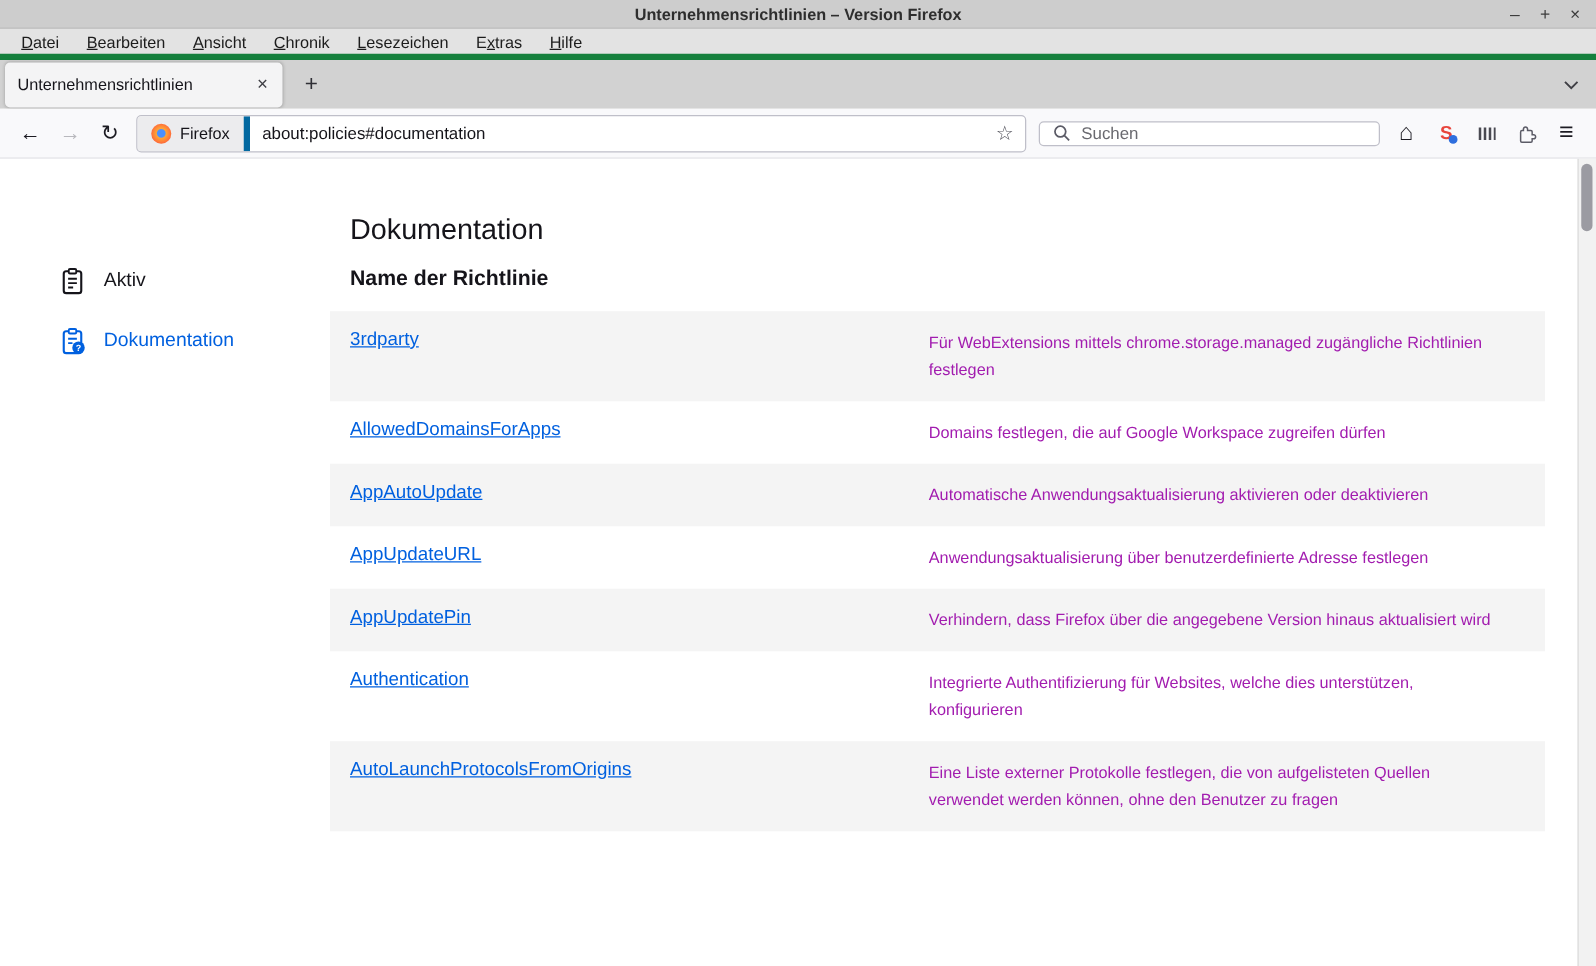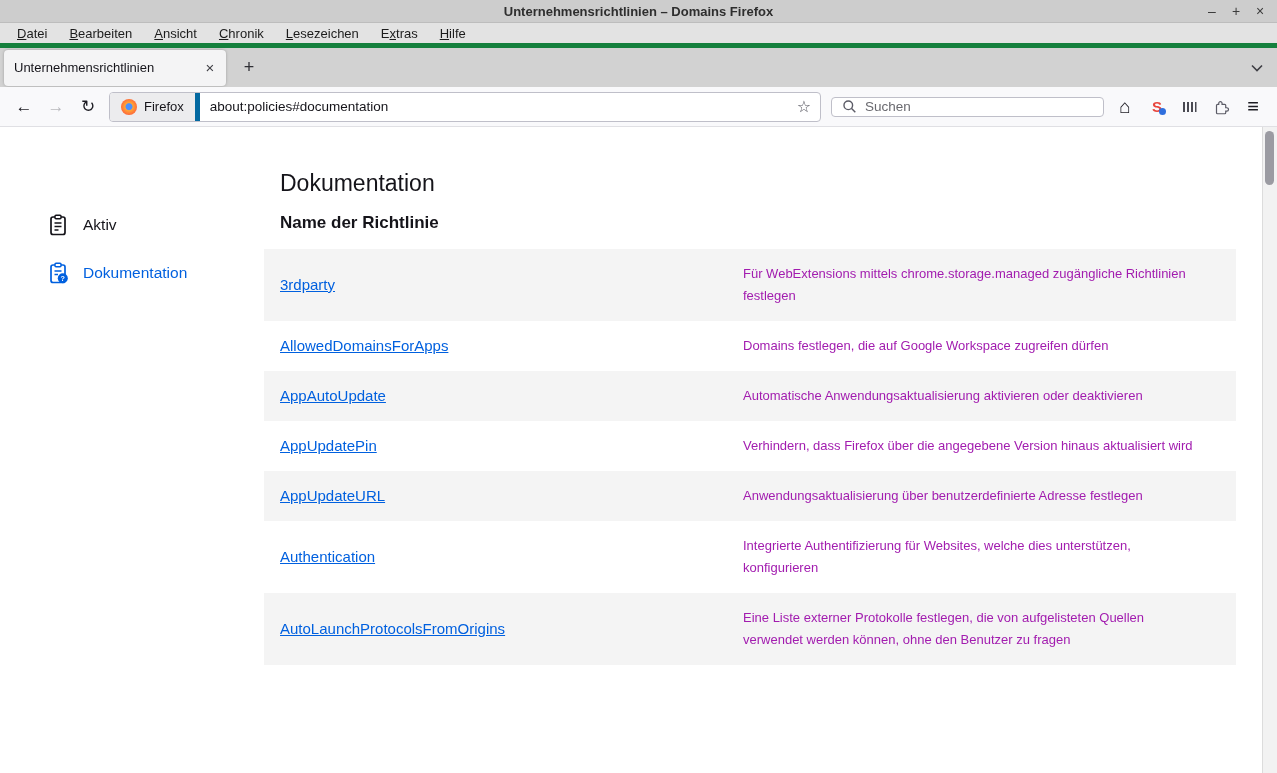--- a/index.html
+++ b/index.html
@@ -124,21 +124,21 @@
     height: 48px; display: flex; align-items: center; gap: 13px; padding-left: 46px;
     font-size: 15.5px; color: #15141a; cursor: default;
   }
   .side-item.active { color: var(--accent, #0060df); }
   .side-icon { width: 24px; height: 24px; display: flex; flex: 0 0 auto; }
 
   .main { flex: 1 1 auto; padding-right: 41px; }
   .page-title { font-size: 23px; font-weight: 400; color: #15141a; margin: 43px 0 0 16px; }
   .table-header { font-size: 17px; font-weight: 700; color: #15141a; margin: 16px 0 0 16px; }
   .policy-table { margin-top: 16px; width: 100%; }
-  .policy-row { display: flex; align-items: center; }
+  .policy-row { display: flex; align-items: flex-start; }
   .policy-row:nth-child(odd) { background: var(--row-alt, #f4f4f4); }
   .name-cell { flex: 0 0 479px; padding: 14px 16px; }
   .name-cell a { color: var(--link, #0060df); text-decoration: underline; font-size: 15px; }
   .desc-cell { flex: 1; padding: 14px 40px 14px 0; font-size: 13px; line-height: 22px; color: #a21caf; }
 
   
   .scrollbar {
     position: absolute; top: 0; right: 0; width: 15px; height: 100%;
     background: #f2f2f2; border-left: 1px solid #dcdcdc;
   }
@@ -146,21 +146,21 @@
     position: absolute; top: 4px; right: 3px; width: 9px; height: 54px;
     background: #9b9ba2; border-radius: 4.5px;
   }
 </style>
 </head>
 <body>
 
 <div class="window">
 
   <div class="titlebar">
-    <div class="wtitle">Unternehmensrichtlinien – Domains Firefox</div>
+    <div class="wtitle">Unternehmensrichtlinien – Version Firefox</div>
     <div class="win-controls">
       <div class="win-btn">–</div>
       <div class="win-btn">+</div>
       <div class="win-btn">×</div>
     </div>
   </div>
 
   <div class="menubar">
     <span class="menu-item"><u>D</u><span>a</span><span>t</span><span>e</span><span>i</span></span>
     <span class="menu-item"><u>B</u><span>e</span><span>a</span><span>r</span><span>b</span><span>e</span><span>i</span><span>t</span><span>e</span><span>n</span></span>
@@ -267,28 +267,28 @@
         </div>
         <div class="policy-row">
           <div class="name-cell"><a href="#">AllowedDomainsForApps</a></div>
           <div class="desc-cell">Domains festlegen, die auf Google Workspace zugreifen dürfen</div>
         </div>
         <div class="policy-row">
           <div class="name-cell"><a href="#">AppAutoUpdate</a></div>
           <div class="desc-cell">Automatische Anwendungsaktualisierung aktivieren oder deaktivieren</div>
         </div>
         <div class="policy-row">
+          <div class="name-cell"><a href="#">AppUpdateURL</a></div>
+          <div class="desc-cell">Anwendungsaktualisierung über benutzerdefinierte Adresse festlegen</div>
+        </div>
+        <div class="policy-row">
           <div class="name-cell"><a href="#">AppUpdatePin</a></div>
           <div class="desc-cell">Verhindern, dass Firefox über die angegebene Version hinaus aktualisiert wird</div>
         </div>
         <div class="policy-row">
-          <div class="name-cell"><a href="#">AppUpdateURL</a></div>
-          <div class="desc-cell">Anwendungsaktualisierung über benutzerdefinierte Adresse festlegen</div>
-        </div>
-        <div class="policy-row">
           <div class="name-cell"><a href="#">Authentication</a></div>
           <div class="desc-cell">Integrierte Authentifizierung für Websites, welche dies unterstützen, konfigurieren</div>
         </div>
         <div class="policy-row">
           <div class="name-cell"><a href="#">AutoLaunchProtocolsFromOrigins</a></div>
           <div class="desc-cell">Eine Liste externer Protokolle festlegen, die von aufgelisteten Quellen verwendet werden können, ohne den Benutzer zu fragen</div>
         </div>
       </div>
     </div>
 

